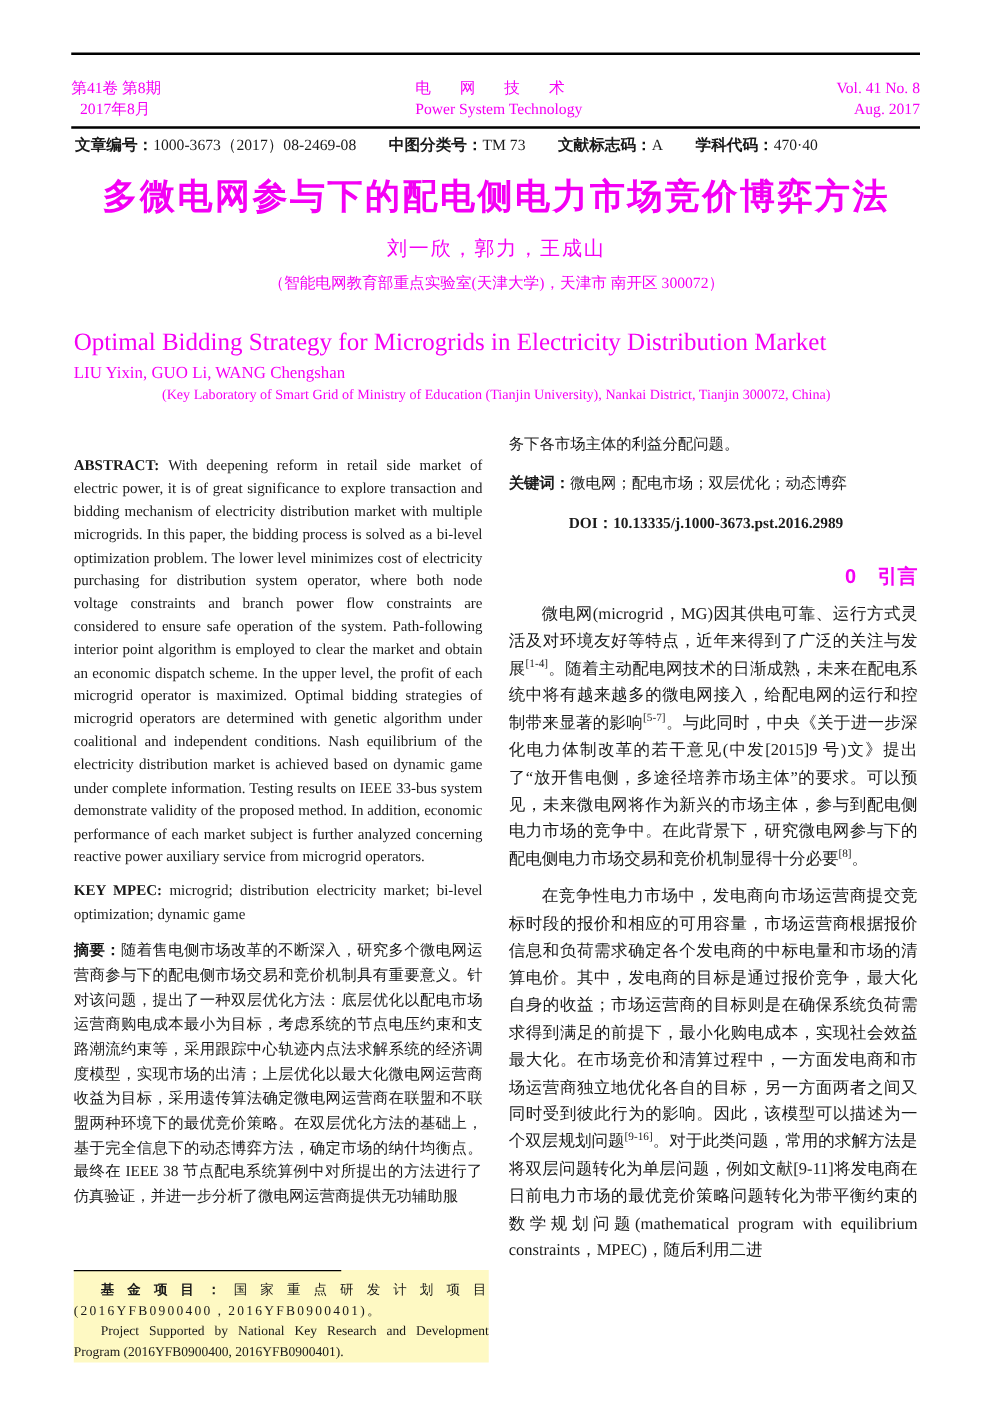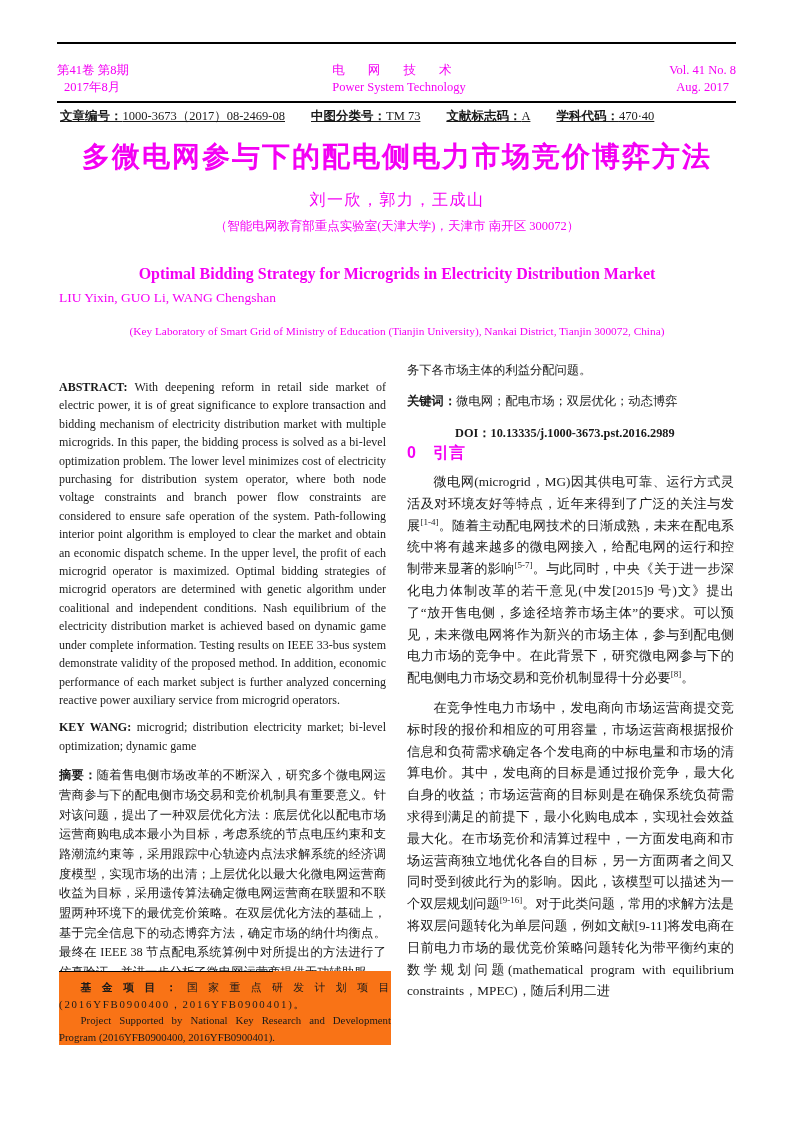--- a/index.html
+++ b/index.html
@@ -16,62 +16,63 @@
 
   .journal-header {
     position: absolute; top: 62px; left: 57px; right: 57px;
     display: flex; justify-content: space-between; align-items: flex-start;
     color: var(--accent); font-size: 12.5px; line-height: 17px;
   }
   .jh-left { text-align: left; }
   .jh-left .l2 { padding-left: 7px; }
   .jh-center { }
   .jh-center .l1 { word-spacing: 8px; letter-spacing: 6px; }
-  .jh-right { text-align: center; }
+  .jh-right { text-align: right; }
 
   .meta-row {
     position: absolute; top: 108px; left: 60px; right: 50px;
-    display: flex; gap: 26px; font-size: 12.5px; white-space: nowrap; text-decoration: underline;
+    display: flex; gap: 26px; font-size: 12.5px; white-space: nowrap;
   }
   .meta-item .lbl { font-weight: bold; font-family: "Liberation Sans", "DejaVu Sans", sans-serif; }
 
   .article { position: absolute; top: 130px; left: 59px; width: 676px; }
   .title-cn {
     margin: 10px 0 0 0; text-align: center; color: var(--accent);
     font-family: "Liberation Sans", "DejaVu Sans", sans-serif;
     font-size: 28px; font-weight: bold; letter-spacing: 2px; line-height: 34px;
   }
   .authors-cn { margin-top: 16px; text-align: center; color: var(--accent); font-size: 16px; letter-spacing: 1.5px; line-height: 20px; }
   .affil-cn   { margin-top: 8px;  text-align: center; color: var(--accent); font-size: 12.5px; line-height: 16px; }
-  .title-en   { margin: 30px 0 0 0; text-align: center; color: var(--accent); font-size: 16px; font-weight: bold; line-height: 20px; }
+  .title-en   { margin: 30px 0 0 0; color: var(--accent); font-size: 20px; font-weight: normal; line-height: 20px; }
   .authors-en { margin-top: 5px; color: var(--accent); font-size: 13.5px; line-height: 17px; }
-  .affil-en   { margin-top: 18px; text-align: center; color: var(--accent); font-size: 11.3px; line-height: 14px; }
+  .affil-en   { margin-top: 3px; text-align: center; color: var(--accent); font-size: 11.3px; line-height: 14px; }
 
   .columns { margin-top: 22px; display: flex; gap: 21px; }
   .col { width: 327px; }
   .col-left  { height: 640px; overflow: hidden; margin-top: 18px; }
   .col-right { height: 717px; overflow: hidden; }
 
   p { margin: 0; }
   .abstract-en { font-size: 12px; line-height: 18.4px; text-align: justify; }
   .keywords-en { margin-top: 9px; font-size: 12px; line-height: 18.4px; text-align: justify; }
   .abstract-cn { margin-top: 11px; font-size: 12.3px; line-height: 19.7px; text-align: justify; }
   .cont-cn     { font-size: 12.3px; line-height: 20px; text-align: justify; }
   .keywords-cn { margin-top: 11px; font-size: 12.3px; line-height: 20px; }
   .doi-line    { margin-top: 12px; font-size: 12.3px; line-height: 20px; font-weight: bold; margin-left: 48px; }
   .section-heading {
-    margin: 0 0 0 0; color: var(--accent); font-weight: bold; font-size: 16px; line-height: 20px;
+    margin: 24px 0 0 0; color: var(--accent); font-weight: bold; font-size: 16px; line-height: 20px;
     font-family: "Liberation Sans", "DejaVu Sans", sans-serif;
+    text-align: right;
   }
   .section-heading .sec-gap { display: inline-block; width: 17px; }
   .body-cn { margin-top: 8px; font-size: 13.2px; line-height: 21.8px; text-align: justify; text-indent: 2em; }
   .b { font-weight: bold; }
   sup { font-size: 9px; line-height: 0; vertical-align: super; }
 
-  .footnote { position: absolute; top: 971px; left: 59px; width: 332px; background: #f97316; }
+  .footnote { position: absolute; top: 1016px; left: 59px; width: 332px; background: #fef9c3; }
   .footnote-rule { width: 214px; height: 1px; background: #000; margin: 0 0 7px 0; }
   .fund-cn { font-size: 10.8px; line-height: 16.5px; text-indent: 2em; text-align: justify; letter-spacing: 1.8px; }
   .fund-en { font-size: 10.8px; line-height: 16.5px; text-indent: 2em; text-align: justify; }
 </style>
 </head>
 <body>
 
 <div class="page">
 
   <div class="rule rule-top"></div>
@@ -105,21 +106,21 @@
     <div class="authors-cn">刘一欣，郭力，王成山</div>
     <div class="affil-cn">（智能电网教育部重点实验室(天津大学)，天津市 南开区 300072）</div>
 
     <h2 class="title-en">Optimal Bidding Strategy for Microgrids in Electricity Distribution Market</h2>
     <div class="authors-en">LIU Yixin, GUO Li, WANG Chengshan</div>
     <div class="affil-en">(Key Laboratory of Smart Grid of Ministry of Education (Tianjin University), Nankai District, Tianjin 300072, China)</div>
 
     <div class="columns">
       <div class="col col-left">
         <p class="abstract-en"><span class="b">ABSTRACT: </span><span>With deepening reform in retail side market of electric power, it is of great significance to explore transaction and bidding mechanism of electricity distribution market with multiple microgrids. In this paper, the bidding process is solved as a bi-level optimization problem. The lower level minimizes cost of electricity purchasing for distribution system operator, where both node voltage constraints and branch power flow constraints are considered to ensure safe operation of the system. Path-following interior point algorithm is employed to clear the market and obtain an economic dispatch scheme. In the upper level, the profit of each microgrid operator is maximized. Optimal bidding strategies of microgrid operators are determined with genetic algorithm under coalitional and independent conditions. Nash equilibrium of the electricity distribution market is achieved based on dynamic game under complete information. Testing results on IEEE 33-bus system demonstrate validity of the proposed method. In addition, economic performance of each market subject is further analyzed concerning reactive power auxiliary service from microgrid operators.</span></p>
-        <p class="keywords-en"><span class="b">KEY WANG: </span><span>microgrid; distribution electricity market; bi-level optimization; dynamic game</span></p>
+        <p class="keywords-en"><span class="b">KEY MPEC: </span><span>microgrid; distribution electricity market; bi-level optimization; dynamic game</span></p>
         <p class="abstract-cn"><span class="b">摘要：</span><span>随着售电侧市场改革的不断深入，研究多个微电网运营商参与下的配电侧市场交易和竞价机制具有重要意义。针对该问题，提出了一种双层优化方法：底层优化以配电市场运营商购电成本最小为目标，考虑系统的节点电压约束和支路潮流约束等，采用跟踪中心轨迹内点法求解系统的经济调度模型，实现市场的出清；上层优化以最大化微电网运营商收益为目标，采用遗传算法确定微电网运营商在联盟和不联盟两种环境下的最优竞价策略。在双层优化方法的基础上，基于完全信息下的动态博弈方法，确定市场的纳什均衡点。最终在 IEEE 38 节点配电系统算例中对所提出的方法进行了仿真验证，并进一步分析了微电网运营商提供无功辅助服</span></p>
       </div>
       <div class="col col-right">
         <p class="cont-cn">务下各市场主体的利益分配问题。</p>
         <p class="keywords-cn"><span class="b">关键词：</span><span>微电网；配电市场；双层优化；动态博弈</span></p>
         <p class="doi-line"><span class="b">DOI：</span><span class="b">10.13335/j.1000-3673.pst.2016.2989</span></p>
         <h3 class="section-heading"><span>0</span><span class="sec-gap"></span><span>引言</span></h3>
         <p class="body-cn"><span>微电网(microgrid，MG)因其供电可靠、运行方式灵活及对环境友好等特点，近年来得到了广泛的关注与发展</span><sup>[1-4]</sup><span>。随着主动配电网技术的日渐成熟，未来在配电系统中将有越来越多的微电网接入，给配电网的运行和控制带来显著的影响</span><sup>[5-7]</sup><span>。与此同时，中央《关于进一步深化电力体制改革的若干意见(中发[2015]9 号)文》提出了“放开售电侧，多途径培养市场主体”的要求。可以预见，未来微电网将作为新兴的市场主体，参与到配电侧电力市场的竞争中。在此背景下，研究微电网参与下的配电侧电力市场交易和竞价机制显得十分必要</span><sup>[8]</sup><span>。</span></p>
         <p class="body-cn"><span>在竞争性电力市场中，发电商向市场运营商提交竞标时段的报价和相应的可用容量，市场运营商根据报价信息和负荷需求确定各个发电商的中标电量和市场的清算电价。其中，发电商的目标是通过报价竞争，最大化自身的收益；市场运营商的目标则是在确保系统负荷需求得到满足的前提下，最小化购电成本，实现社会效益最大化。在市场竞价和清算过程中，一方面发电商和市场运营商独立地优化各自的目标，另一方面两者之间又同时受到彼此行为的影响。因此，该模型可以描述为一个双层规划问题</span><sup>[9-16]</sup><span>。对于此类问题，常用的求解方法是将双层问题转化为单层问题，例如文献[9-11]将发电商在日前电力市场的最优竞价策略问题转化为带平衡约束的数学规划问题(mathematical program with equilibrium constraints，MPEC)，随后利用二进</span></p>
       </div>

